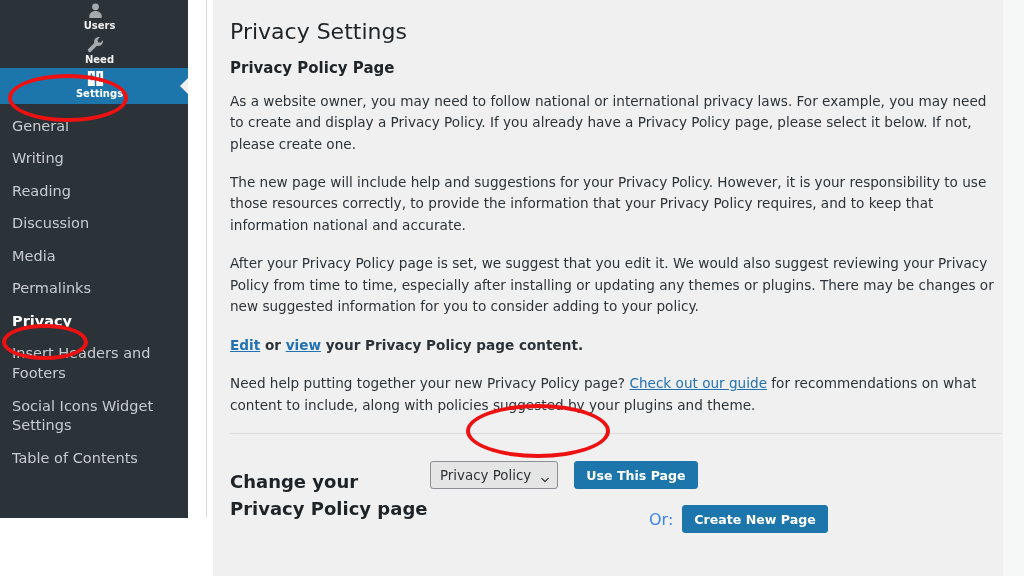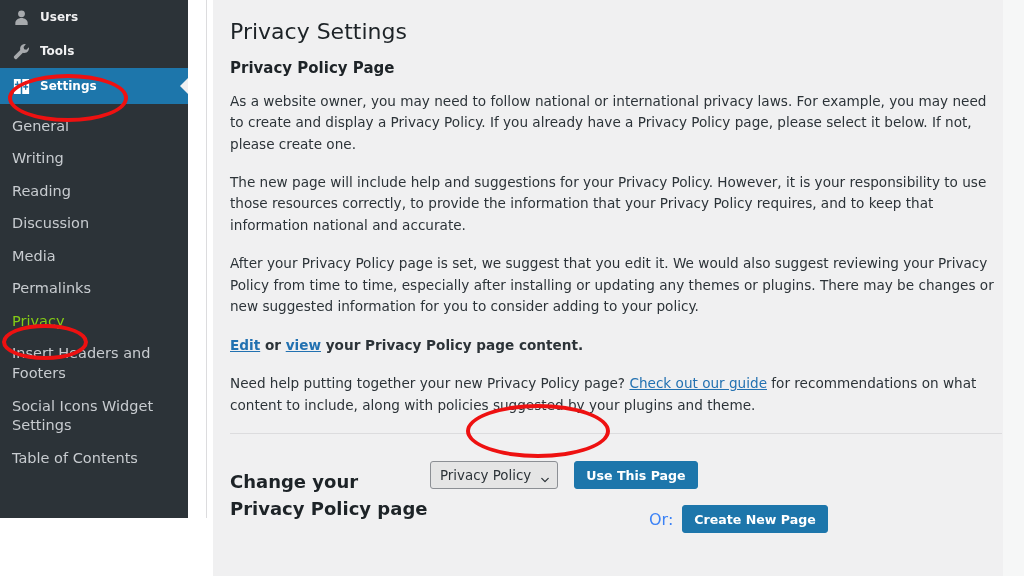--- a/index.html
+++ b/index.html
@@ -25,22 +25,23 @@
     overflow: hidden;
   }
   .menu-top {
     position: relative;
     display: flex;
     align-items: center;
     height: 34px;
     padding-left: 11px;
     box-sizing: border-box;
     color: #f0f0f1;
-    font-size: 12px;
+    font-size: 10px;
     font-weight: 600;
+    flex-direction: column;
   }
   .menu-top .mi {
     width: 20px; height: 20px;
     margin-right: 9px;
     display: flex; align-items: center; justify-content: center;
     flex: 0 0 20px;
   }
   .menu-top .mi svg { display: block; }
   .menu-top.current {
     background: #1d76ab;
@@ -63,22 +64,22 @@
   .sub-item {
     display: block;
     padding: 6.5px 0 6.5px 12px;
     color: #c8ccd0;
     font-size: 14.5px;
     line-height: 1.35;
     box-sizing: border-box;
     padding-right: 10px;
   }
   .sub-item.current {
-    color: #84cc16;
-    font-weight: normal;
+    color: #ffffff;
+    font-weight: bold;
   }
   #sidebar-below {
     position: absolute;
     left: 0; top: 518px;
     width: 188px; height: 58px;
     background: #ffffff;
   }
 
   
   #content-bg {
@@ -249,21 +250,21 @@
       </span>
       <span>Users</span>
     </div>
 
     <div class="menu-top">
       <span class="mi">
         <svg width="19" height="19" viewBox="0 0 20 20" fill="#a7aaad">
           <path d="M14.6 2.2a5 5 0 0 0-5.9 6.3L2.4 14.8a1.6 1.6 0 0 0 0 2.3l.5.5a1.6 1.6 0 0 0 2.3 0l6.3-6.3a5 5 0 0 0 6.3-5.9l-2.7 2.7-2.3-.6-.6-2.3 2.4-3z"></path>
         </svg>
       </span>
-      <span>Tools</span>
+      <span>Need</span>
     </div>
 
     <div class="menu-top current">
       <span class="mi">
         <svg width="19" height="19" viewBox="0 0 20 20" fill="#ffffff">
           <path d="M2 2h7.2v16H2V2zm8.8 0H18v16h-7.2V2z"></path>
           <rect x="3" y="7" width="5.2" height="1.6" fill="#1d76ab"></rect>
           <rect x="5" y="4.5" width="1.4" height="7.5" fill="#1d76ab"></rect>
           <rect x="11.8" y="9.6" width="5.2" height="1.6" fill="#1d76ab"></rect>
           <rect x="13.7" y="4.5" width="1.4" height="9" fill="#1d76ab"></rect>

